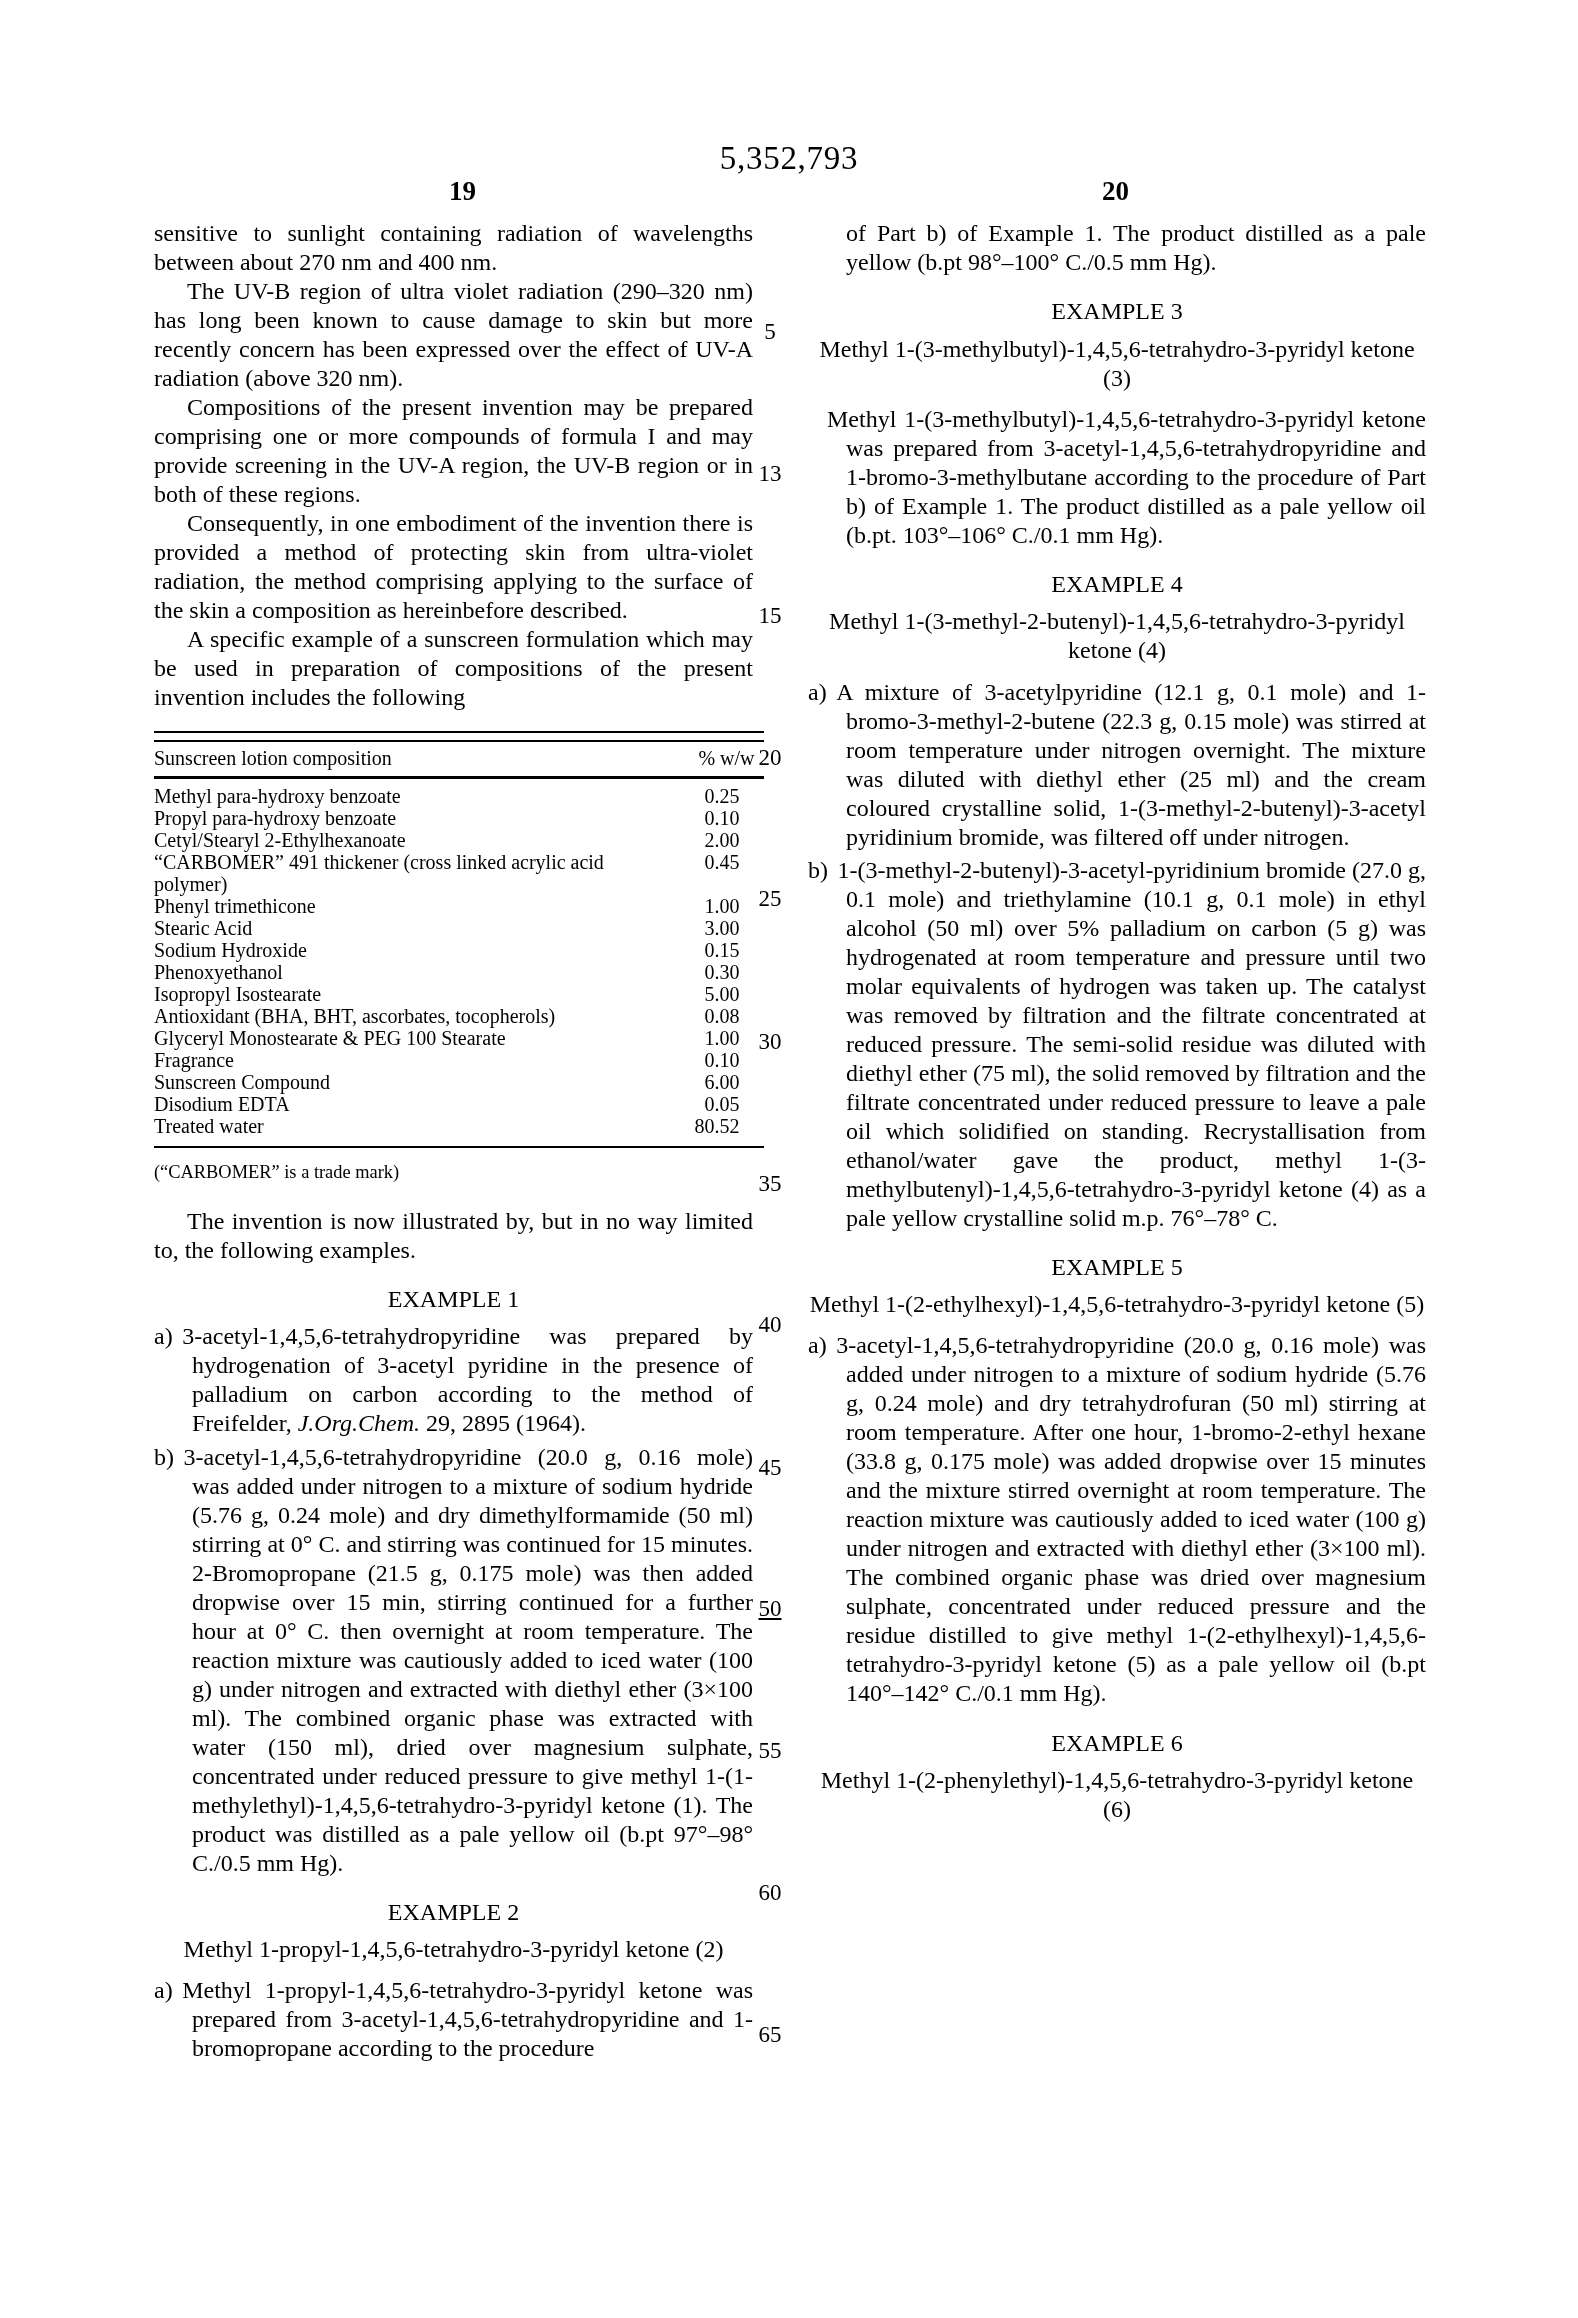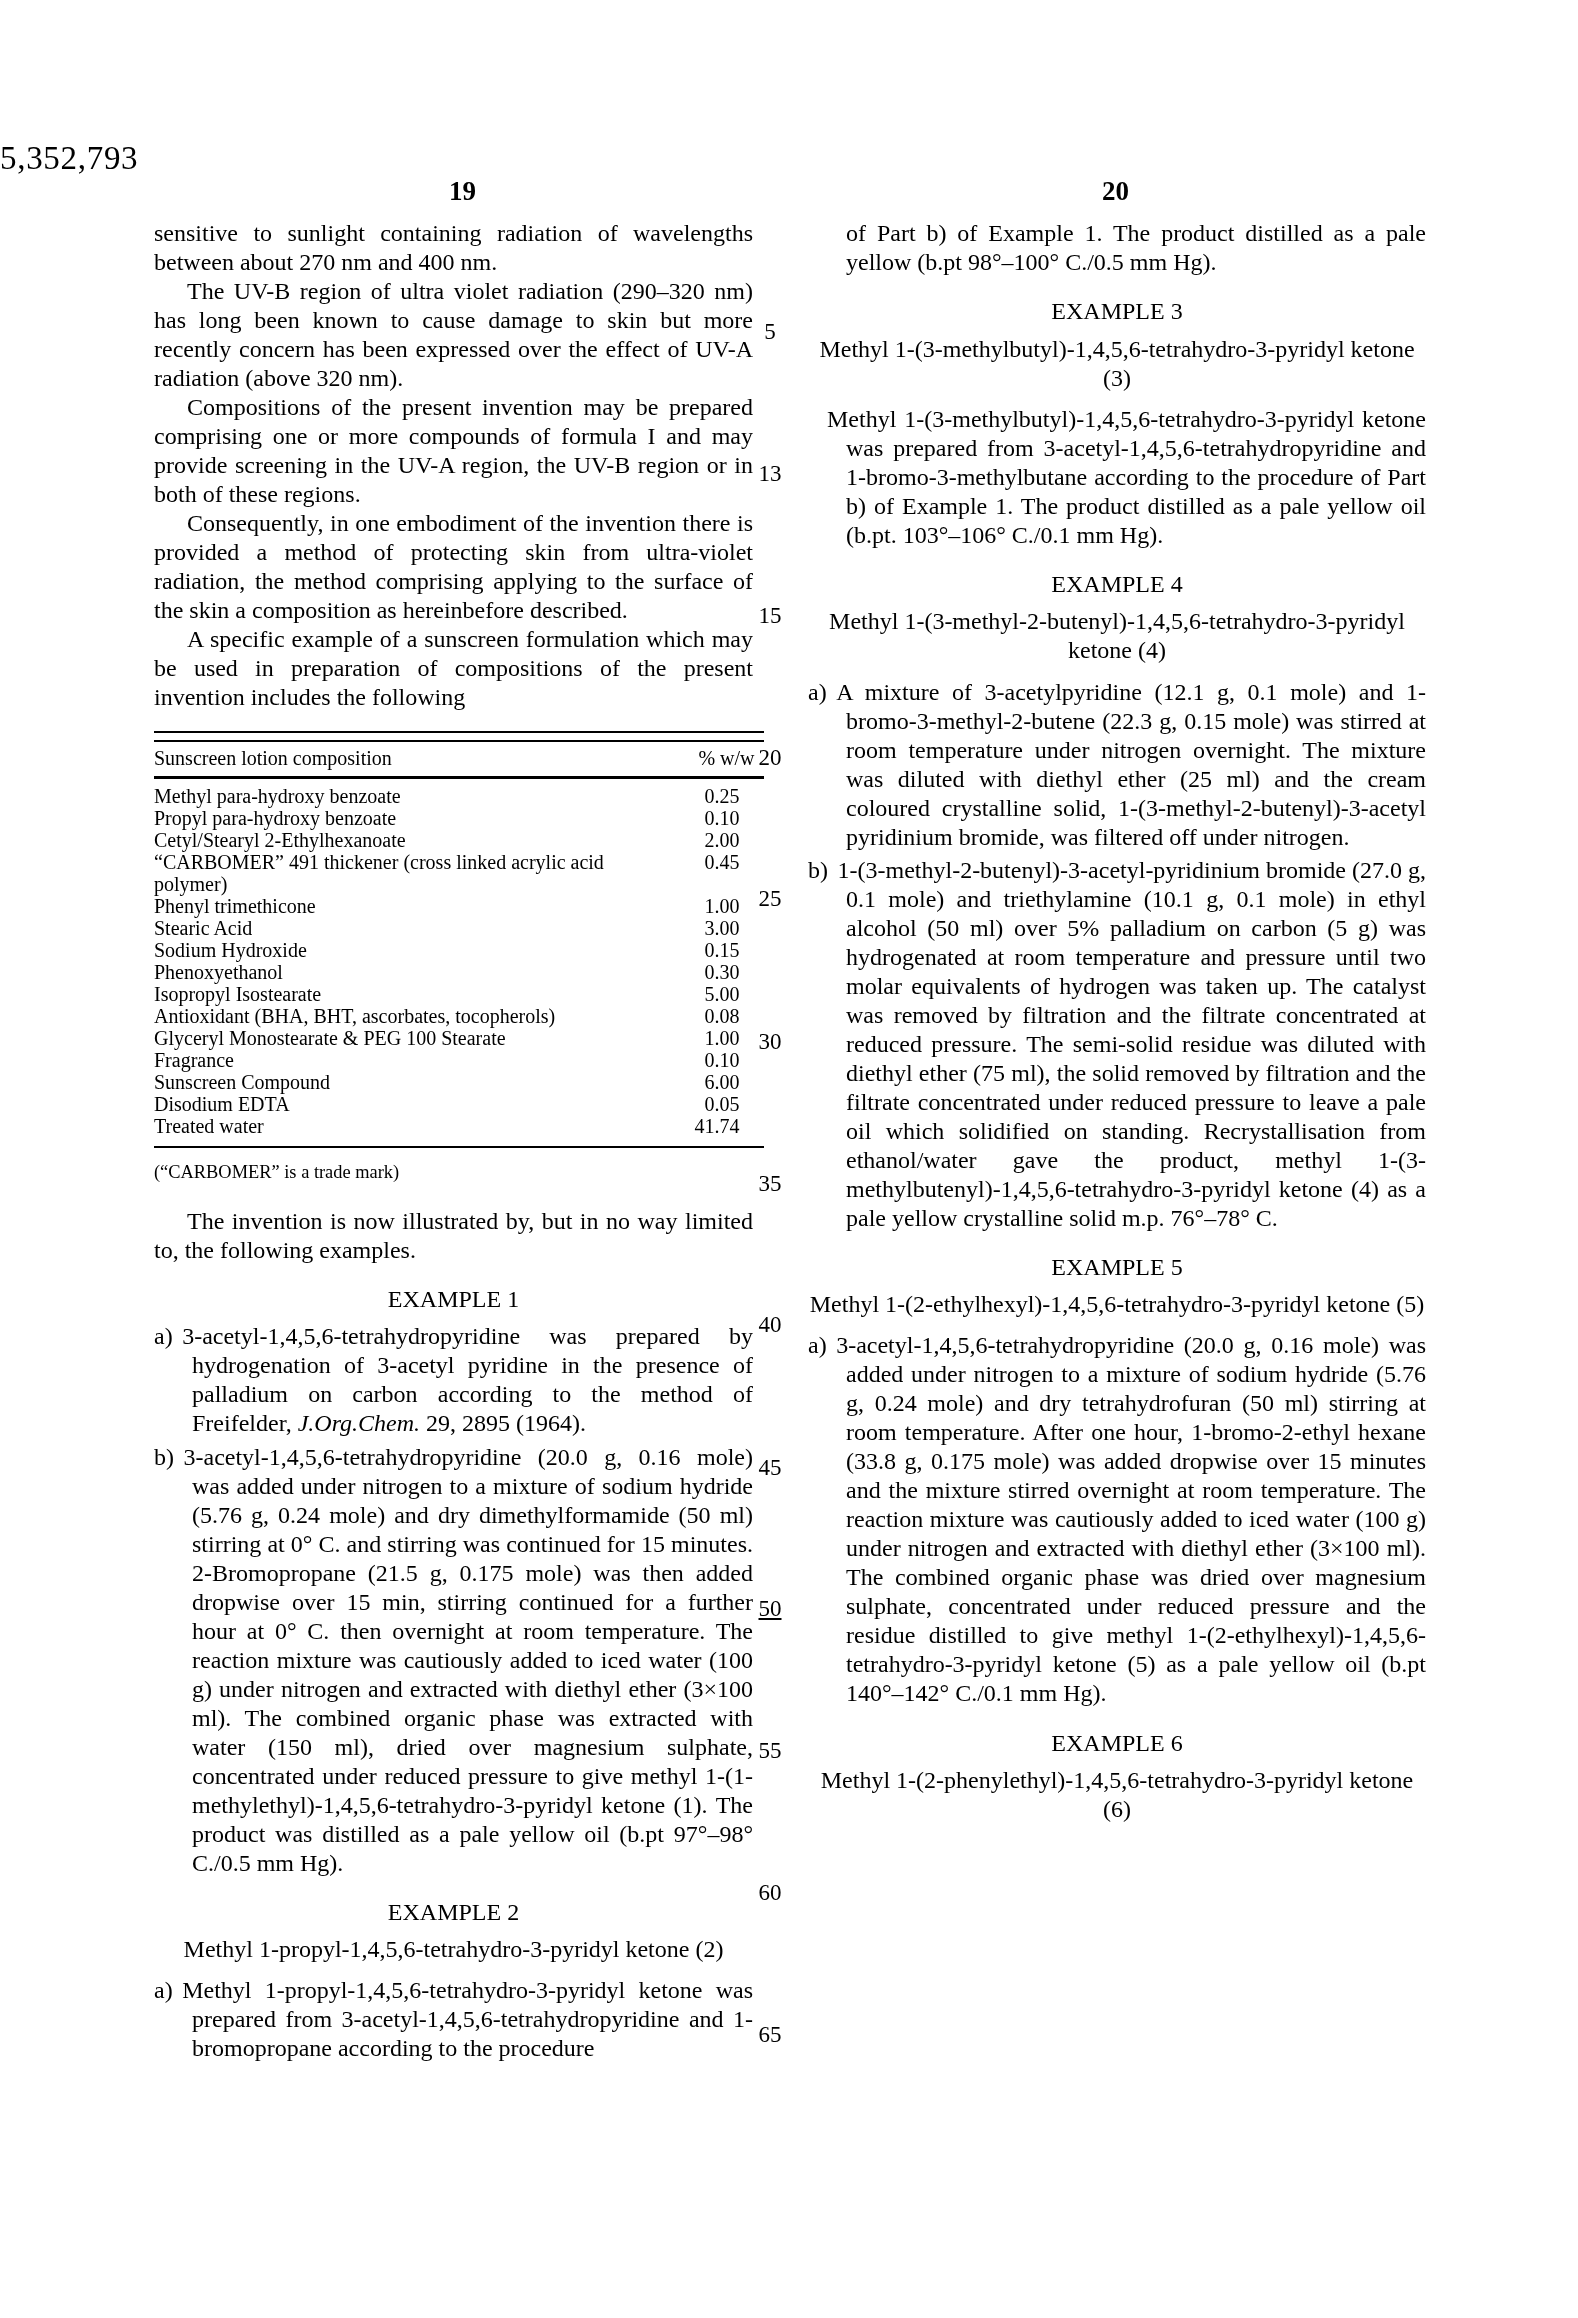--- a/index.html
+++ b/index.html
@@ -2,21 +2,21 @@
 <html style="font-size:11px"><head>
 <meta charset="utf-8">
 <style>
   html,body{margin:0;padding:0;}
   body{
     width:1578px;height:2319px;background:#ffffff;color:#000;
     font-family:"Liberation Serif", serif;position:relative;overflow:hidden;
   }
   .page{position:absolute;inset:0;}
   .patent-number{
-    position:absolute;top:140px;left:0;width:1578px;text-align:left;
+    position:absolute;top:140px;left:0;width:1578px;text-align:center;
     font-size:33px;letter-spacing:0.7px;
   }
   .page-num{position:absolute;top:176px;font-size:27px;font-weight:bold;}
   .page-num-left{left:381px;width:163px;text-align:center;}
   .page-num-right{left:1034px;width:163px;text-align:center;}
   .gutter{position:absolute;top:0;left:744px;width:52px;height:2319px;}
   .line-num{position:absolute;left:0;width:52px;text-align:center;font-size:23px;}
   .col{position:absolute;top:219px;font-size:24px;line-height:29px;text-align:justify;}
   .col-left{left:154px;width:599px;}
   .col-right{left:808px;width:618px;}
@@ -135,21 +135,21 @@
           <div class="t-row">
             <span class="t-name">Sunscreen Compound</span>
             <span class="t-val">6.00</span>
           </div>
           <div class="t-row">
             <span class="t-name">Disodium EDTA</span>
             <span class="t-val">0.05</span>
           </div>
           <div class="t-row">
             <span class="t-name">Treated water</span>
-            <span class="t-val">41.74</span>
+            <span class="t-val">80.52</span>
           </div>
         </div>
       <div class="rule-thick"></div>
     </div>
     <div class="footnote">(“CARBOMER” is a trade mark)</div>
 
     <p class="body mt">The invention is now illustrated by, but in no way limited to, the following examples.</p>
 
     <h3 class="ex-head">EXAMPLE 1</h3>
     <div class="hang"><span class="lbl">a)</span><span>3-acetyl-1,4,5,6-tetrahydropyridine was prepared by hydrogenation of 3-acetyl pyridine in the presence of palladium on carbon according to the method of Freifelder, </span><i class="it">J.Org.Chem.</i><span> 29, 2895 (1964).</span></div>

